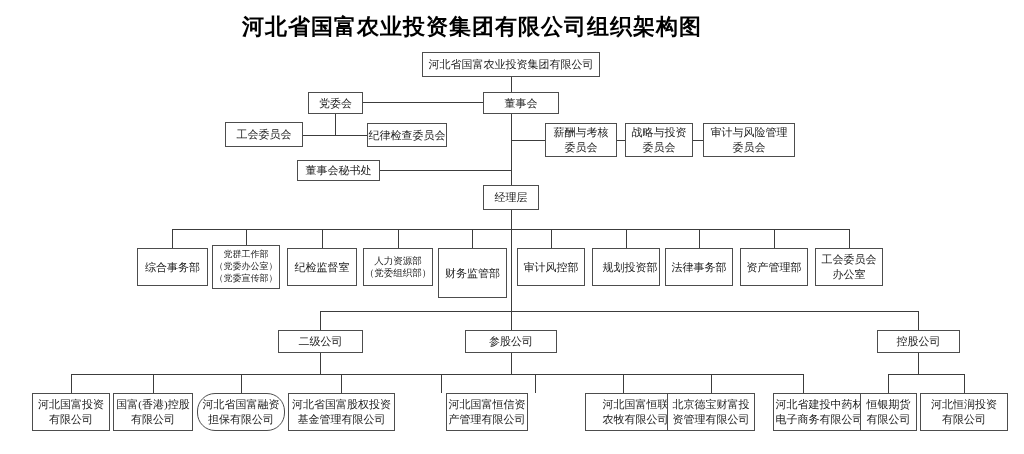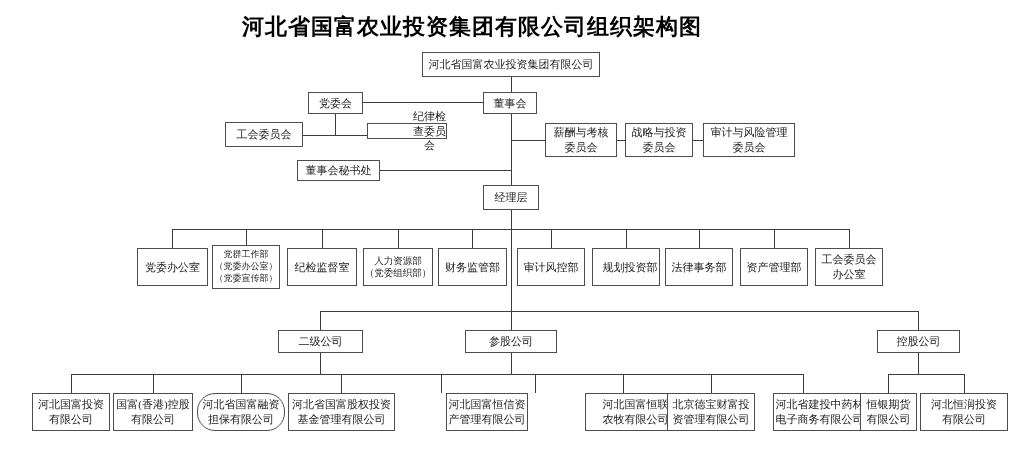--- a/index.html
+++ b/index.html
@@ -25,41 +25,41 @@
 </head>
 <body>
 
 <div id="canvas">
 
   <div class="chart-title">河北省国富农业投资集团有限公司组织架构图</div>
 
   <div class="node" style="left:422px;top:52px;width:178px;height:25px;">河北省国富农业投资集团有限公司</div>
 
   <div class="node" style="left:308px;top:92px;width:55px;height:22px;">党委会</div>
-  <div class="node" style="left:483px;top:92px;width:54px;height:22px;">董事会</div>
+  <div class="node" style="left:483px;top:92px;width:76px;height:22px;">董事会</div>
   <div class="node" style="left:225px;top:122px;width:78px;height:25px;">工会委员会</div>
-  <div class="node" style="left:367px;top:123px;width:80px;height:16px;padding-left:45px;">纪律检查委员会</div>
+  <div class="node" style="left:367px;top:123px;width:80px;height:24px;">纪律检查委员会</div>
   <div class="node" style="left:545px;top:123px;width:72px;height:34px;">薪酬与考核
 委员会</div>
   <div class="node" style="left:625px;top:123px;width:68px;height:34px;">战略与投资
 委员会</div>
   <div class="node" style="left:703px;top:123px;width:92px;height:34px;">审计与风险管理
 委员会</div>
   <div class="node" style="left:297px;top:160px;width:83px;height:21px;">董事会秘书处</div>
 
   <div class="node" style="left:483px;top:185px;width:56px;height:25px;">经理层</div>
 
-  <div class="node" style="left:137px;top:248px;width:71px;height:38px;">党委办公室</div>
+  <div class="node" style="left:137px;top:248px;width:71px;height:38px;">综合事务部</div>
   <div class="node fs9" style="left:212px;top:245px;width:68px;height:44px;">党群工作部
 （党委办公室）
 （党委宣传部）</div>
   <div class="node" style="left:287px;top:248px;width:70px;height:38px;">纪检监督室</div>
   <div class="node fs95" style="left:363px;top:248px;width:70px;height:38px;">人力资源部
 （党委组织部）</div>
-  <div class="node" style="left:438px;top:248px;width:69px;height:38px;">财务监管部</div>
+  <div class="node" style="left:438px;top:248px;width:69px;height:50px;">财务监管部</div>
   <div class="node" style="left:517px;top:248px;width:68px;height:38px;">审计风控部</div>
   <div class="node" style="left:592px;top:248px;width:68px;height:38px;padding-left:8px;">规划投资部</div>
   <div class="node" style="left:665px;top:248px;width:68px;height:38px;">法律事务部</div>
   <div class="node" style="left:740px;top:248px;width:68px;height:38px;">资产管理部</div>
   <div class="node" style="left:815px;top:248px;width:68px;height:38px;">工会委员会
 办公室</div>
 
   <div class="node" style="left:278px;top:330px;width:85px;height:23px;">二级公司</div>
   <div class="node" style="left:465px;top:330px;width:92px;height:23px;">参股公司</div>
   <div class="node" style="left:877px;top:330px;width:83px;height:23px;">控股公司</div>

